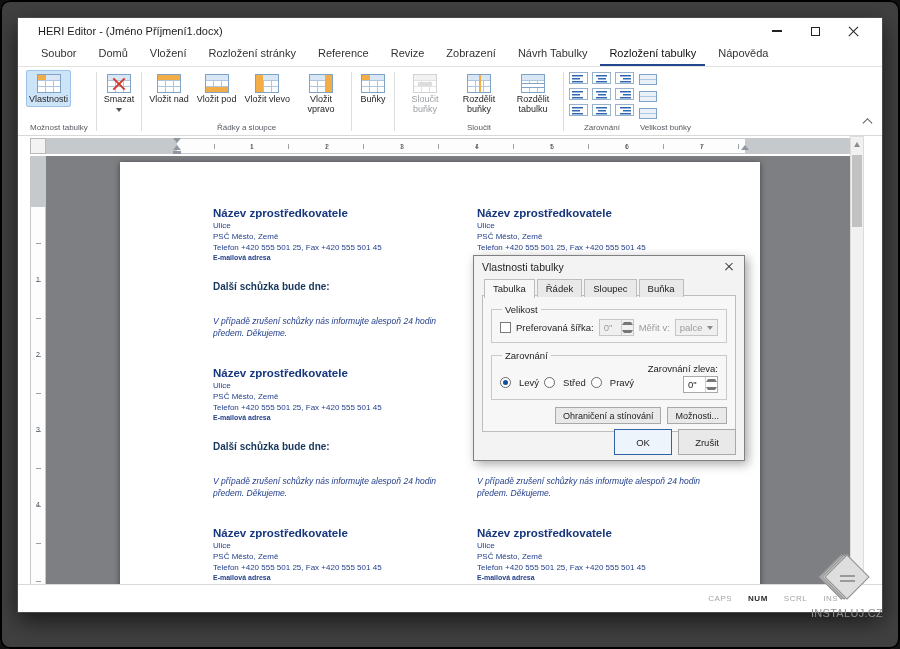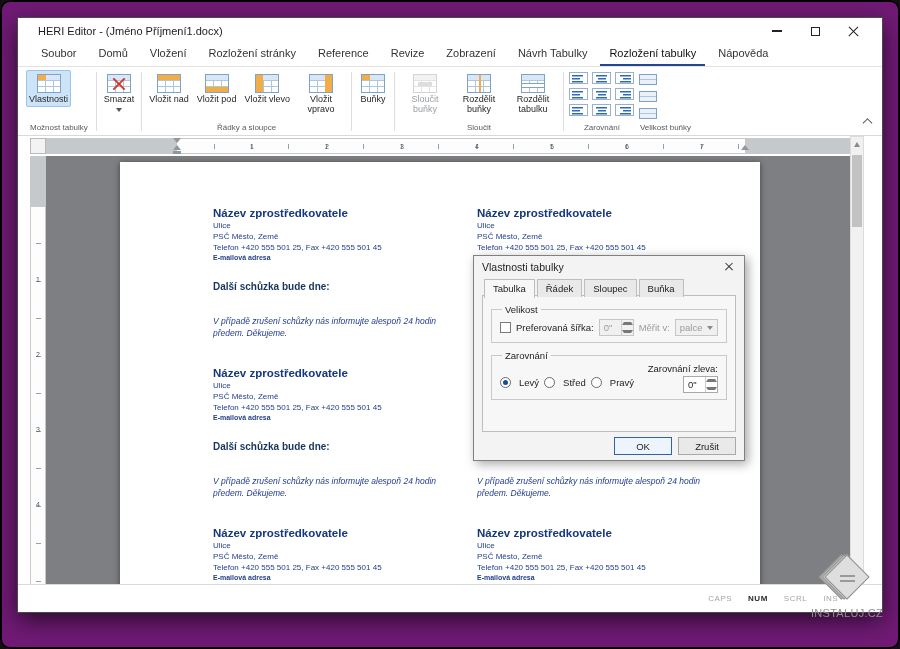--- a/index.html
+++ b/index.html
@@ -1,19 +1,19 @@
 <!DOCTYPE html>
 <html><head>
 <meta charset="utf-8">
 <style>
   * { box-sizing: border-box; margin: 0; padding: 0; }
   body { margin:0; background:#101010; font-family:"Liberation Sans","DejaVu Sans",sans-serif; }
   i { font-style: normal; display:block; }
 
-  .screen { position:relative; width:900px; height:649px; background:#701a75; border-radius:10px; overflow:hidden;
+  .screen { position:relative; width:900px; height:649px; background:#404040; border-radius:10px; overflow:hidden;
             box-shadow: inset 0 0 0 2px #000; }
 
   
   .window { position:absolute; left:18px; top:18px; width:864px; height:594px; background:#fff;
             display:flex; flex-direction:column; box-shadow:0 0 0 1px #4a4a4a, 0 8px 22px rgba(0,0,0,.65); }
 
   
   .titlebar { height:26px; display:flex; align-items:center; padding:0 10px 0 20px; background:#fff; }
   .title { font-size:11px; color:#1d1d1d; }
   .wcontrols { margin-left:auto; display:flex; }
@@ -150,21 +150,21 @@
   .dd { display:inline-flex; align-items:center; height:17px; border:1px solid #a9a9a9; background:#fff; padding:0 4px; width:72px; font-size:9.5px; }
   .dd .ddc { margin-left:auto; width:0; height:0; border:3.5px solid transparent; border-top:4.5px solid #8a8a8a; margin-top:4px; }
   .radio { display:flex; align-items:center; gap:8px; }
   .rb { width:11px; height:11px; border:1px solid #6a6a6a; border-radius:50%; background:#fff; position:relative; flex:none; }
   .rb.on::after { content:""; position:absolute; left:2px; top:2px; width:5px; height:5px; border-radius:50%; background:#0f4f9e; }
   .grp-align .row { margin-top:6px; }
   .indent { margin-left:auto; display:flex; flex-direction:column; gap:2px; align-items:flex-end; margin-top:-8px; }
   .midbtns { display:flex; justify-content:flex-end; gap:6px; margin-top:2px; }
   .btn { font-size:9px; height:17px; padding:0 7px; border:1px solid #a9a9a9; background:#e9e9e9; color:#1d1d1d; font-family:inherit; }
   .dlg-footer { position:absolute; right:8px; bottom:5px; display:flex; gap:6px; }
-  .dlg-footer .btn { min-width:58px; height:18px; font-size:9.5px; }
+  .dlg-footer .btn { min-width:58px; height:26px; font-size:9.5px; }
   .btn.default { border:1.5px solid #2f62a8; background:#eef4fb; }
 
   
   .watermark { position:absolute; right:14px; bottom:30px; width:78px; text-align:center; z-index:99; }
   .wm-logo { position:relative; width:64px; height:54px; margin:0 auto 2px; }
   .wm-sq { position:absolute; width:32px; height:32px; left:16px; top:10px; transform:rotate(45deg); border:1px solid #8f8f8f; }
   .wm-sq.s1 { background:#b9b9b9; transform:rotate(45deg) translate(-4px,4px); }
   .wm-sq.s2 { background:#c8c8c8; transform:rotate(45deg) translate(-2px,2px); }
   .wm-sq.s3 { background:#dedede; }
   .wm-line { position:absolute; left:25px; width:15px; height:1.5px; background:#9a9a9a; }
@@ -490,20 +490,24 @@
                       </i>
                       <i>
                         <i class="tdn"></i>
                       </i>
                     </span>
                 </span>
               </span>
             </div>
           </fieldset>
 
+          <div class="midbtns">
+            <button class="btn">Ohraničení a stínování</button>
+            <button class="btn">Možnosti...</button>
+          </div>
         </div>
 
         <div class="dlg-footer">
           <button class="btn default">OK</button>
           <button class="btn">Zrušit</button>
         </div>
       </div>
     </div>
 
     <div class="statusbar">

